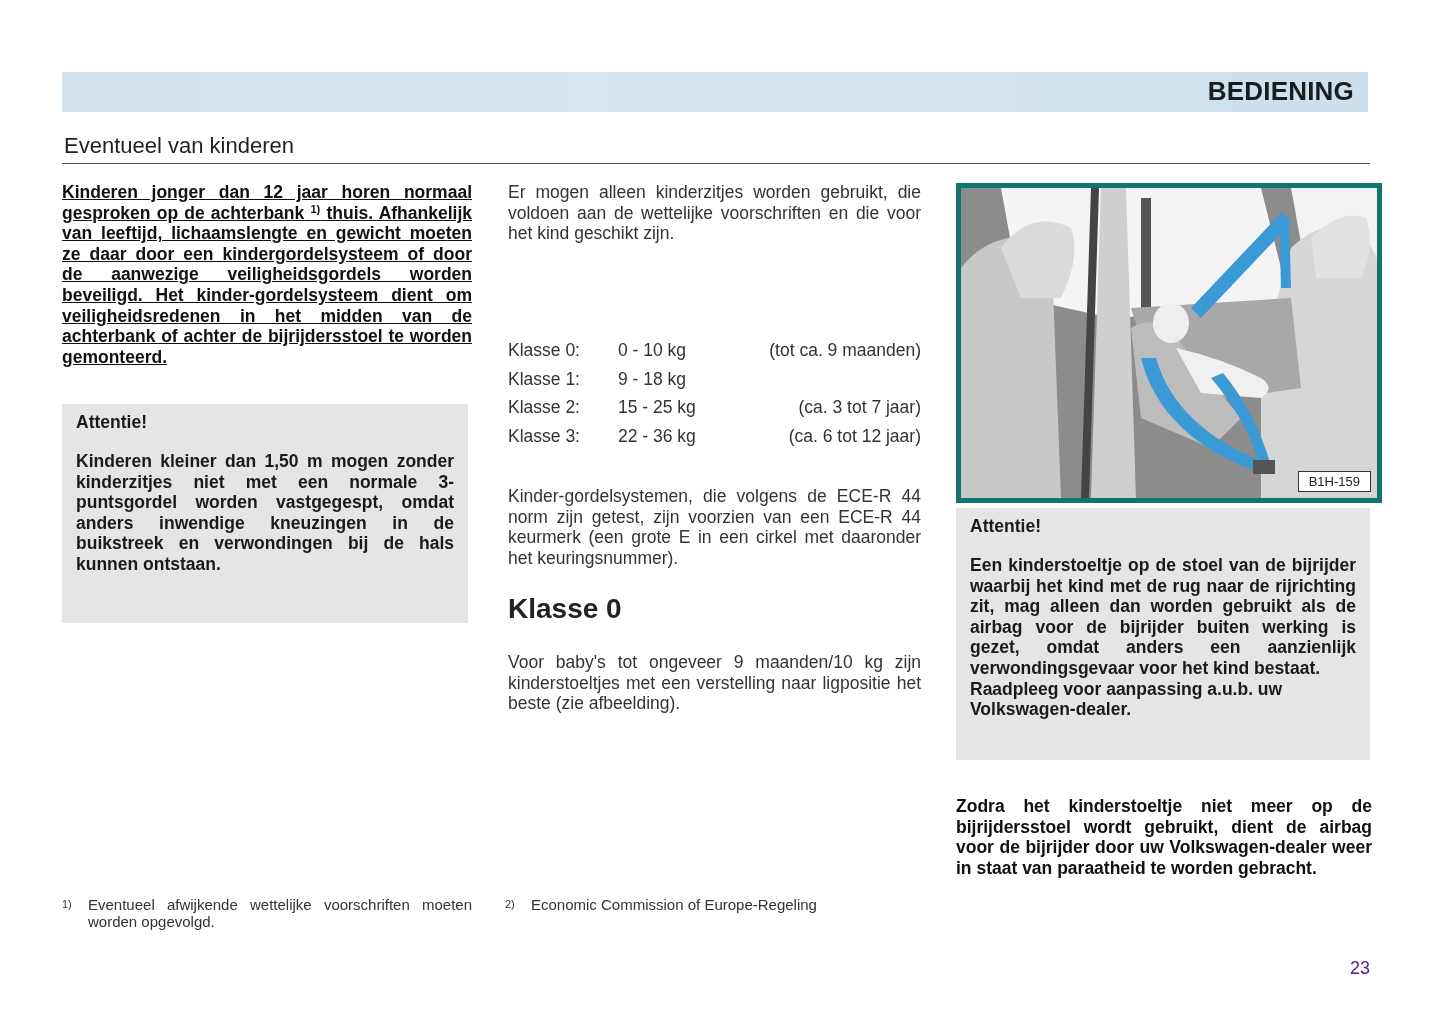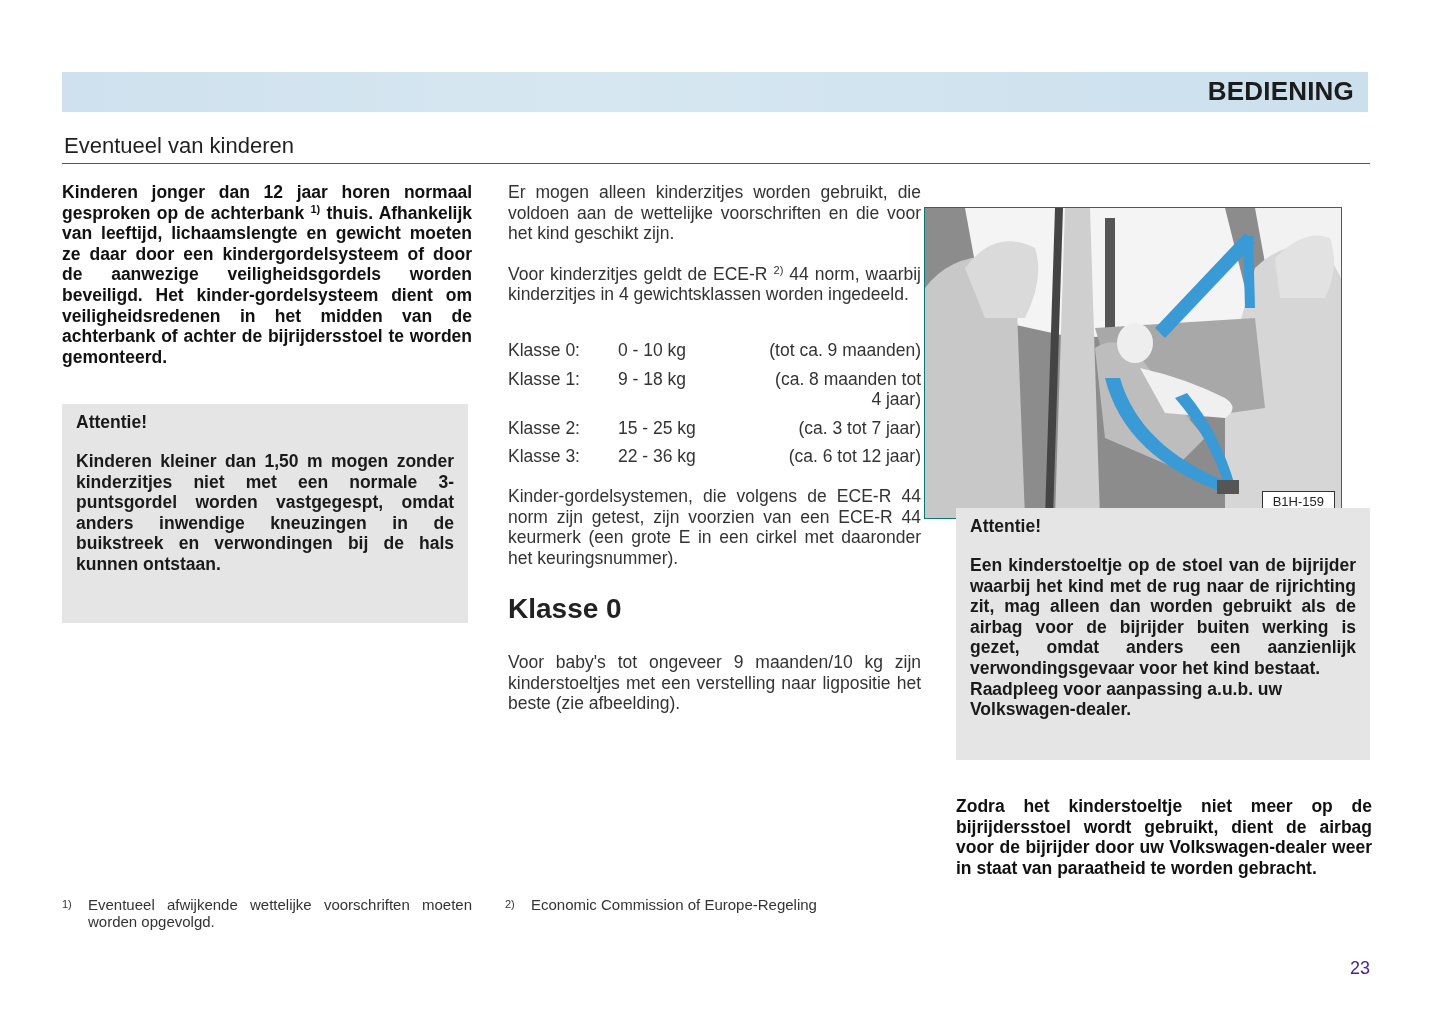--- a/index.html
+++ b/index.html
@@ -15,42 +15,42 @@
   .section-title { left: 64px; top: 133px; font-size: 22px; color: #1f1f1f; }
   .rule { left: 62px; top: 163px; width: 1308px; height: 1px; background: #555; }
 
   
   .col { line-height: 20.6px; font-size: 17.5px; text-align: justify; }
   .col p { margin: 0; }
   .bold { font-weight: bold; color: #111; }
   .light { color: #333; font-weight: normal; }
   sup { font-size: 11px; vertical-align: 6px; line-height: 0; }
 
-  .col1 { left: 62px; top: 182px; width: 410px; }
+  .col1 { left: 62px; top: 182px; width: 410px; text-decoration: underline; }
   .col2 { left: 508px; top: 182px; width: 413px; }
 
   .attn { background: #e5e5e5; padding: 8px 14px 8px 14px; }
   .attn-1 { left: 62px; top: 404px; width: 378px; height: 203px; }
   .attn-title { font-weight: bold; font-size: 17.5px; margin-bottom: 18px; }
   .attn-body { font-weight: bold; font-size: 17.5px; line-height: 20.6px; text-align: justify; }
 
   
   .klass-table { left: 508px; top: 340px; width: 413px; font-size: 17.5px; color: #333; }
   .krow { display: flex; line-height: 20.6px; margin-bottom: 8px; }
   .krow .k { width: 110px; }
   .krow .w { width: 120px; }
   .krow .a { flex: 1; text-align: right; }
 
   .col2b { left: 508px; top: 486px; width: 413px; }
   .klasse-head { left: 508px; top: 593px; font-size: 28px; font-weight: bold; color: #222; }
   .col2c { left: 508px; top: 628px; width: 413px; margin-top: 24px; }
 
   
-  .figure { left: 924px; top: 183px; width: 416px; height: 310px; border: 1px solid #0f766e;
-    background: #9a9a9a; overflow: hidden; margin-top: 24px; }
+  .figure { left: 956px; top: 183px; width: 416px; height: 310px; border: 5px solid #0f766e;
+    background: #9a9a9a; overflow: hidden; }
   .fig-code { right: 6px; bottom: 6px; background: #fff; border: 1px solid #333; font-size: 13px;
     padding: 2px 10px; color: #222; }
 
   .attn-3 { left: 956px; top: 508px; width: 386px; height: 236px; }
   .attn-3 .attn-body, .attn-3 .attn-title { font-size: 17.5px; }
   .col3b { left: 956px; top: 796px; width: 416px; }
 
   .foot { font-size: 15px; color: #333; line-height: 17px; }
   .foot1 { left: 62px; top: 896px; width: 410px; }
   .foot2 { left: 505px; top: 896px; width: 420px; }
@@ -72,33 +72,31 @@
   <p><span>Kinderen jonger dan 12 jaar horen normaal gesproken op de achterbank</span>&nbsp;<sup>1)</sup><span> thuis. Afhankelijk van leeftijd, lichaamslengte en gewicht moeten ze daar door een kinder­gordelsysteem of door de aanwezige veiligheidsgordels worden beveiligd. Het kinder-gordelsysteem dient om veiligheidsredenen in het midden van de achterbank of achter de bijrijdersstoel te worden gemonteerd.</span></p>
 </div>
 
 <div class="abs attn attn-1">
   <div class="attn-title">Attentie!</div>
   <div class="attn-body">Kinderen kleiner dan 1,50 m mogen zonder kinderzitjes niet met een normale 3-puntsgordel worden vastgegespt, omdat anders inwendige kneuzingen in de buikstreek en verwondingen bij de hals kunnen ontstaan.</div>
 </div>
 
 <div class="abs col col2 light">
   <p>Er mogen alleen kinderzitjes worden gebruikt, die voldoen aan de wettelijke voorschriften en die voor het kind geschikt zijn.</p>
-  <p style="margin-top:20px"><span>Voor kinderzitjes geldt de ECE-R</span>&nbsp;<sup>2)</sup><span> 44 norm, waarbij kinderzitjes in 4 gewichtsklassen worden ingedeeld.</span></p>
 </div>
 
 <div class="abs klass-table">
   <div class="krow">
     <span class="k">Klasse 0:</span>
     <span class="w">0 - 10 kg</span>
     <span class="a">(tot ca. 9 maanden)</span>
   </div>
   <div class="krow">
     <span class="k">Klasse 1:</span>
     <span class="w">9 - 18 kg</span>
-    <span class="a" style="padding-left:30px">(ca. 8 maanden tot 4 jaar)</span>
   </div>
   <div class="krow">
     <span class="k">Klasse 2:</span>
     <span class="w">15 - 25 kg</span>
     <span class="a">(ca. 3 tot 7 jaar)</span>
   </div>
   <div class="krow">
     <span class="k">Klasse 3:</span>
     <span class="w">22 - 36 kg</span>
     <span class="a">(ca. 6 tot 12 jaar)</span>

